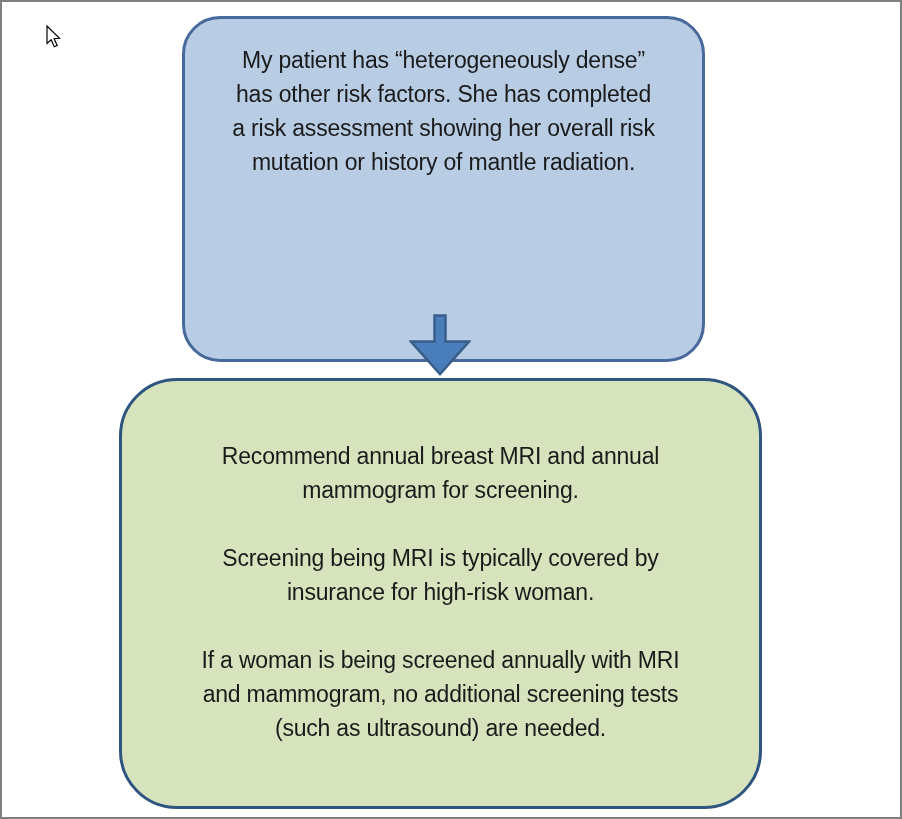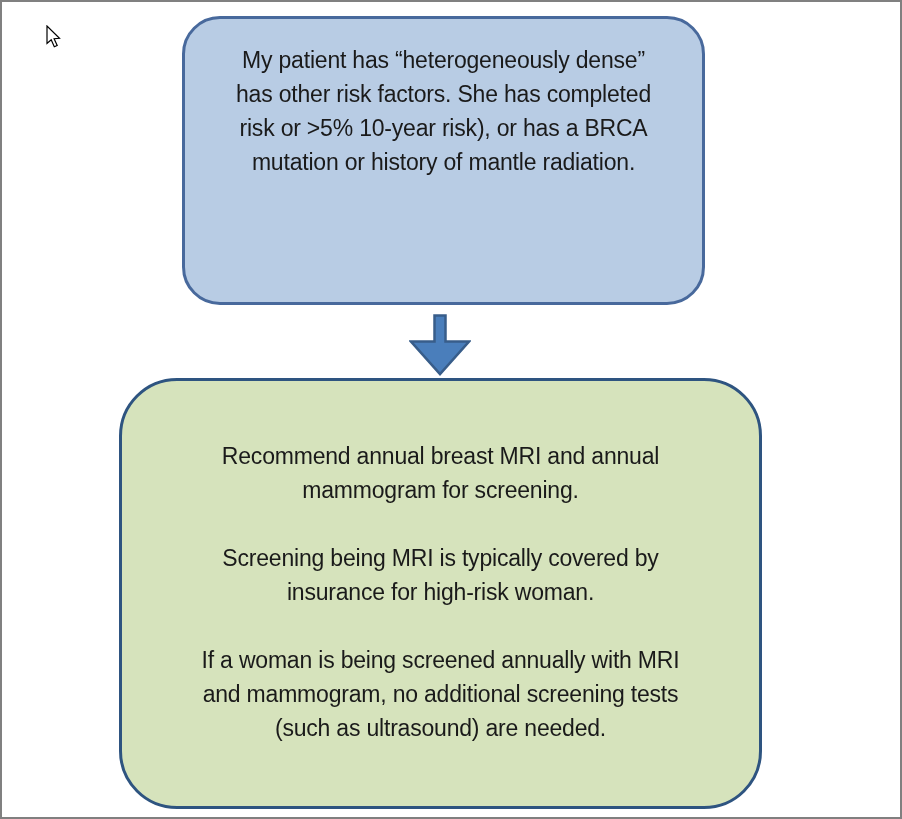--- a/index.html
+++ b/index.html
@@ -21,21 +21,21 @@
     position: absolute;
     box-sizing: border-box;
     text-align: center;
     color: #1a1a1a;
     letter-spacing: -0.2px;
   }
   .top-box {
     left: 180px;
     top: 14px;
     width: 523px;
-    height: 289px;
+    height: 346px;
     background: #b8cce4;
     border: 3px solid #48699c;
     border-radius: 38px;
     padding-top: 24px;
     font-size: 23px;
   }
   .bottom-box {
     left: 117px;
     top: 376px;
     width: 643px;
@@ -72,21 +72,21 @@
 
 <div class="canvas">
 
   <svg class="mouse-cursor" viewBox="0 0 16 24" xmlns="http://www.w3.org/2000/svg">
     <polygon points="1,1 1,18.5 5.2,14.8 8.3,21.8 11.2,20.5 8.1,13.7 13.5,13.3" fill="#ffffff" stroke="#000000" stroke-width="1.2"></polygon>
   </svg>
 
   <div class="flow-box top-box">
     <div class="text-line">My patient has “heterogeneously dense”</div>
     <div class="text-line">has other risk factors. She has completed</div>
-    <div class="text-line">risk or &gt;5% 10-year risk), or has a BRCA</div>
+    <div class="text-line">a risk assessment showing her overall risk</div>
     <div class="text-line">mutation or history of mantle radiation.</div>
   </div>
 
   <svg class="down-arrow" viewBox="0 0 62 62" xmlns="http://www.w3.org/2000/svg">
     <polygon points="25.5,1.5 36.5,1.5 36.5,27.5 60,27.5 31,60 2,27.5 25.5,27.5" stroke="#385d8a" stroke-width="2.5" stroke-linejoin="miter" fill="#4a7ebb"></polygon>
   </svg>
 
   <div class="flow-box bottom-box">
     <div class="text-line">Recommend annual breast MRI and annual</div>
     <div class="text-line">mammogram for screening.</div>

